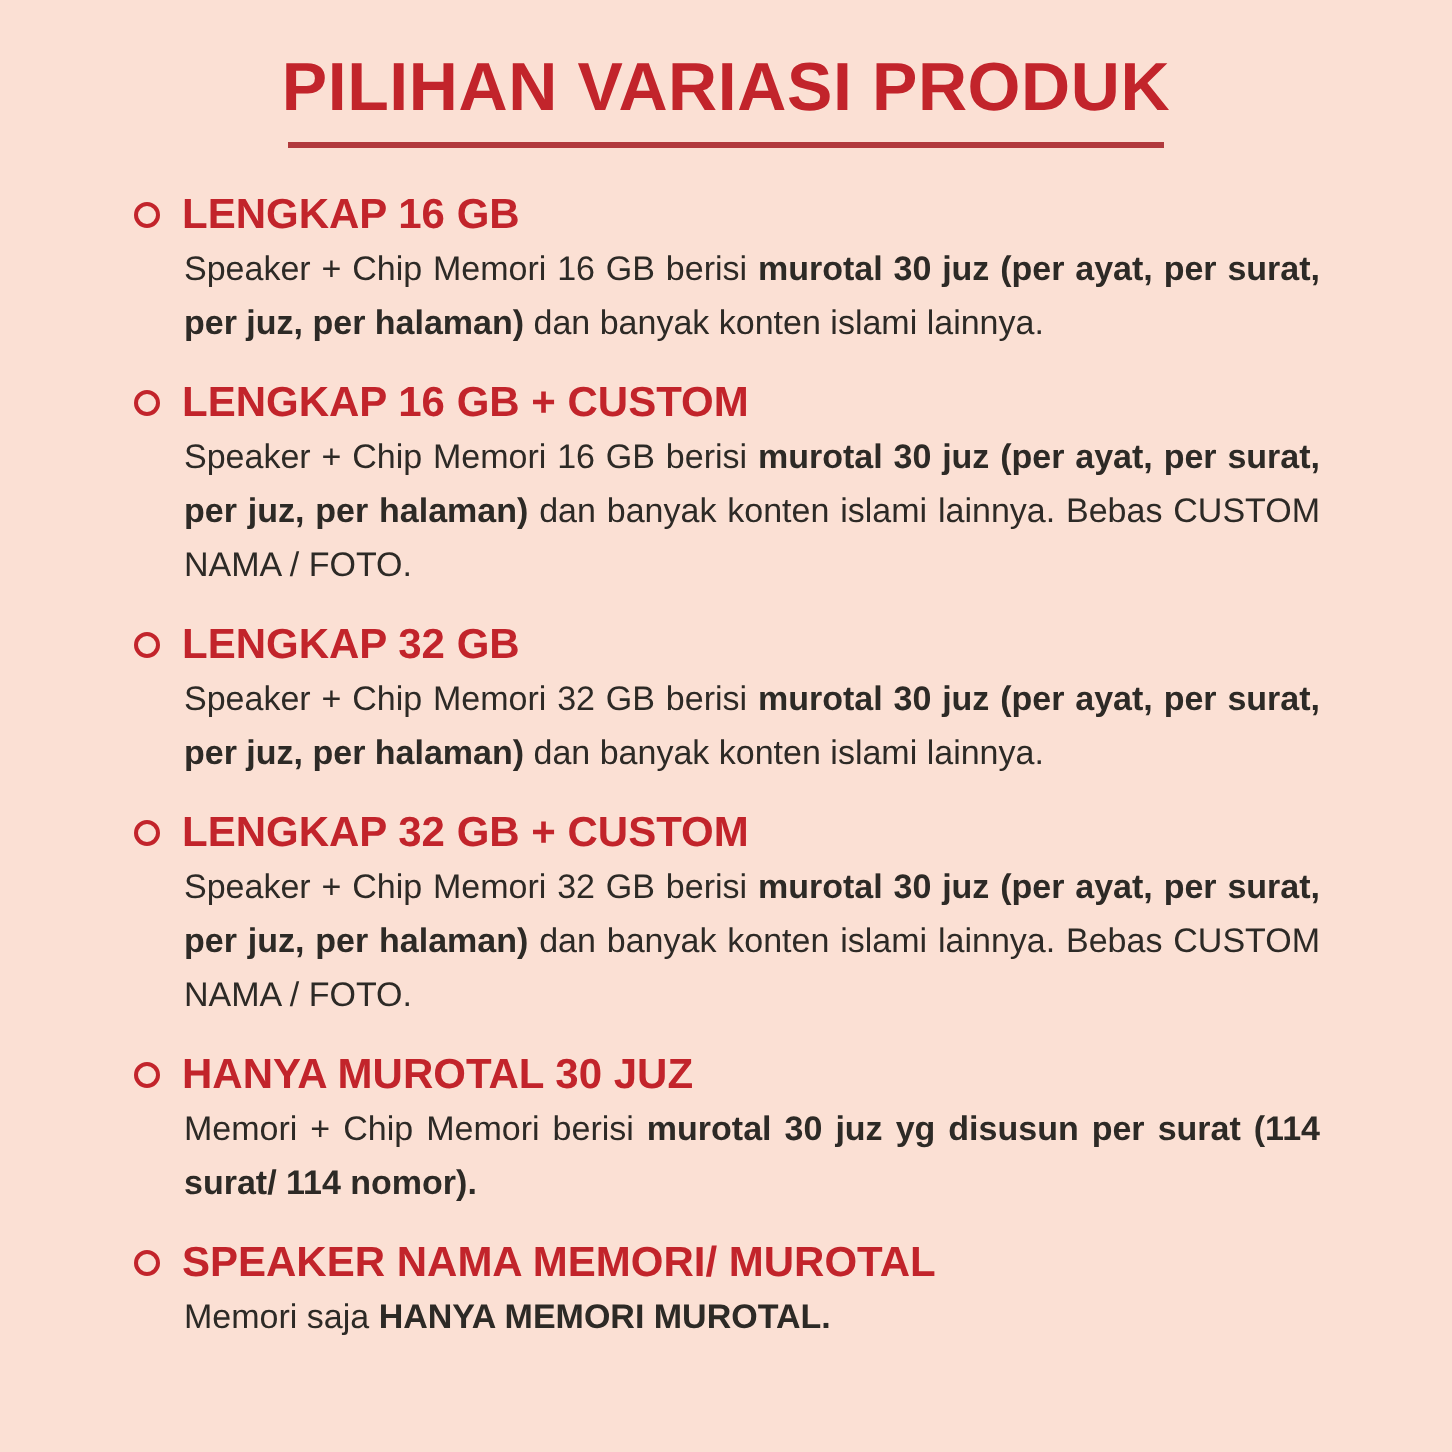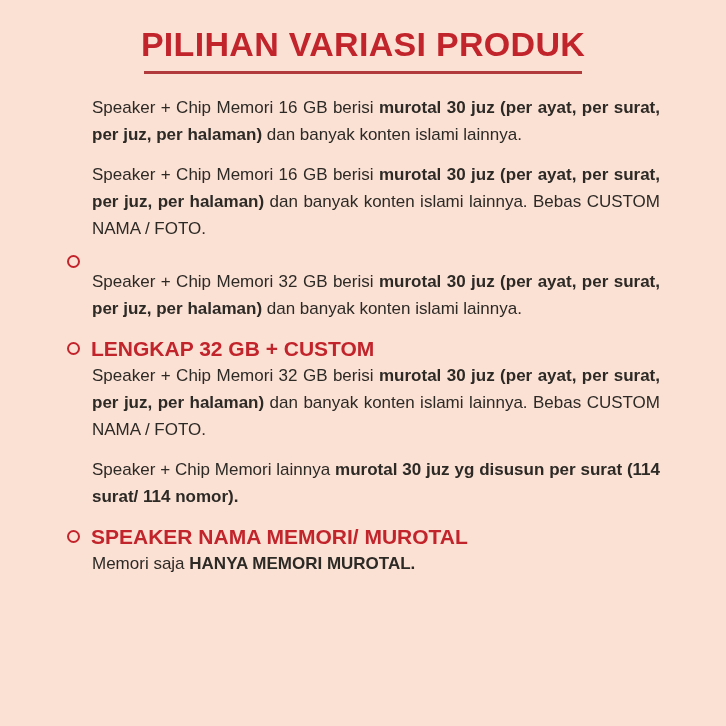--- a/index.html
+++ b/index.html
@@ -73,44 +73,57 @@
 <div class="page">
 
   <div class="title-wrap">
     <h1 class="title">PILIHAN VARIASI PRODUK</h1>
     <div class="title-rule"></div>
   </div>
 
   <div class="sections">
 
     <div class="section">
+      <div class="heading-row">
+        <span class="bullet"></span>
+        <span class="heading">LENGKAP 16 GB</span>
+      </div>
       <p class="body"><span>Speaker + Chip Memori 16 GB berisi </span><span class="b">murotal 30 juz (per ayat, per surat, per juz, per halaman)</span><span> dan banyak konten islami lainnya.</span></p>
     </div>
 
     <div class="section">
+      <div class="heading-row">
+        <span class="bullet"></span>
+        <span class="heading">LENGKAP 16 GB + CUSTOM</span>
+      </div>
       <p class="body"><span>Speaker + Chip Memori 16 GB berisi </span><span class="b">murotal 30 juz (per ayat, per surat, per juz, per halaman)</span><span> dan banyak konten islami lainnya. Bebas CUSTOM NAMA / FOTO.</span></p>
     </div>
 
     <div class="section">
       <div class="heading-row">
         <span class="bullet"></span>
+        <span class="heading">LENGKAP 32 GB</span>
       </div>
       <p class="body"><span>Speaker + Chip Memori 32 GB berisi </span><span class="b">murotal 30 juz (per ayat, per surat, per juz, per halaman)</span><span> dan banyak konten islami lainnya.</span></p>
     </div>
 
     <div class="section">
       <div class="heading-row">
         <span class="bullet"></span>
         <span class="heading">LENGKAP 32 GB + CUSTOM</span>
       </div>
       <p class="body"><span>Speaker + Chip Memori 32 GB berisi </span><span class="b">murotal 30 juz (per ayat, per surat, per juz, per halaman)</span><span> dan banyak konten islami lainnya. Bebas CUSTOM NAMA / FOTO.</span></p>
     </div>
 
     <div class="section">
-      <p class="body"><span>Speaker + Chip Memori lainnya </span><span class="b">murotal 30 juz yg disusun per surat (114 surat/ 114 nomor).</span></p>
+      <div class="heading-row">
+        <span class="bullet"></span>
+        <span class="heading">HANYA MUROTAL 30 JUZ</span>
+      </div>
+      <p class="body"><span>Memori + Chip Memori berisi </span><span class="b">murotal 30 juz yg disusun per surat (114 surat/ 114 nomor).</span></p>
     </div>
 
     <div class="section">
       <div class="heading-row">
         <span class="bullet"></span>
         <span class="heading">SPEAKER NAMA MEMORI/ MUROTAL</span>
       </div>
       <p class="body"><span>Memori saja </span><span class="b">HANYA MEMORI MUROTAL.</span></p>
     </div>
 

